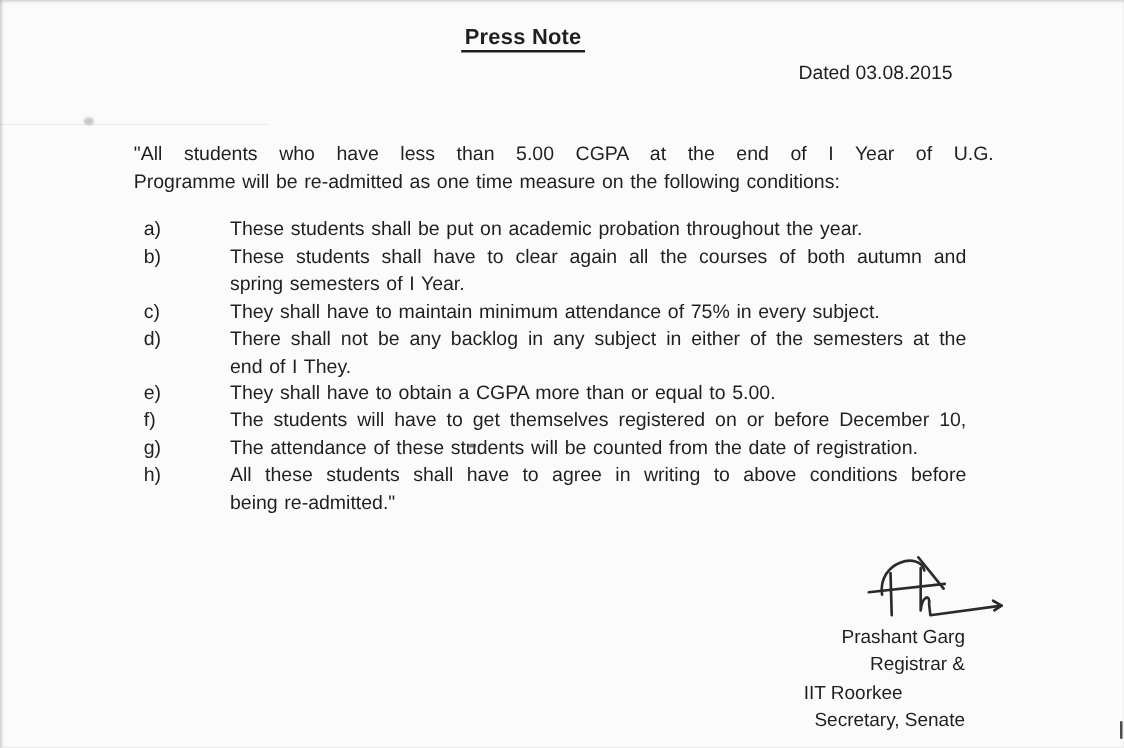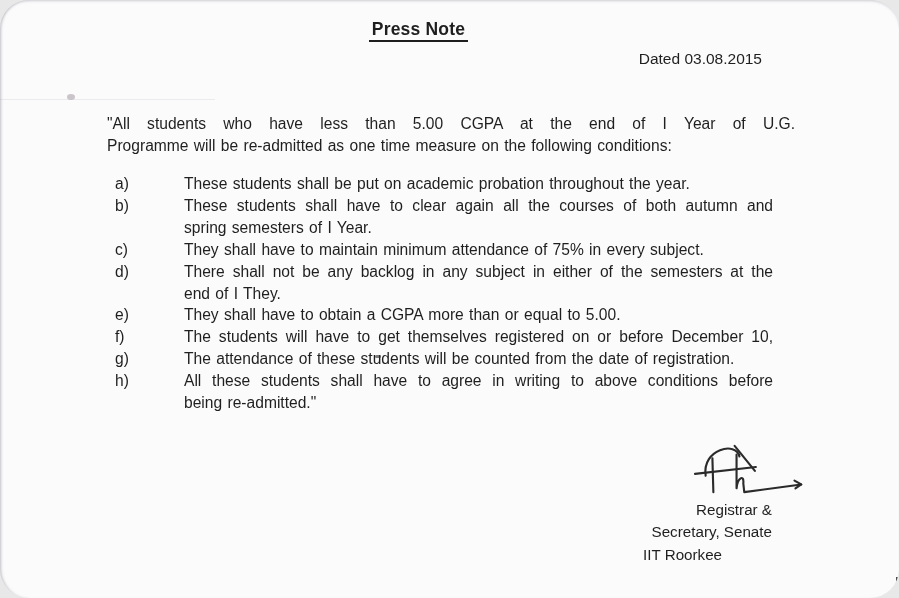--- a/index.html
+++ b/index.html
@@ -6,21 +6,20 @@
   .page {
     position: relative;
     width: 899px;
     height: 598px;
     background: #fcfbfc;
     font-family: "Liberation Sans", "DejaVu Sans", sans-serif;
     color: #1f1f1f;
     overflow: hidden;
     box-shadow: inset 3px 0 3px -2px rgba(120,120,135,.45),
                 inset 0 3px 3px -2px rgba(120,120,135,.35);
-    border-radius: 29px;
   }
   
   .title-row { padding-top: 19px; padding-right: 62px; text-align: center; }
   .title-text {
     font-size: 17.5px;
     font-weight: bold;
     letter-spacing: .2px;
     border-bottom: 2px solid #1e1e1e;
     padding: 0 3px 1px 3px;
   }
@@ -164,23 +163,24 @@
 
   <div class="signature">
     <svg class="sig-svg" width="118" height="56" viewBox="0 0 120 58" fill="none" stroke="#2b2b2b" stroke-width="2.2" stroke-linecap="round" stroke-linejoin="round">
       <path d="M 12 36 C 8 8 44 0 47 16"></path>
       <path d="M 42 5 L 63 31"></path>
       <path d="M 1 34 L 64 27"></path>
       <path d="M 19 18 L 20 53"></path>
       <path d="M 44 14 L 44 49 C 45 38 52 34 51 44 L 52 53 L 111 45"></path>
       <path d="M 104 41 L 111 45 L 105 49"></path>
     </svg>
+    <div class="sig-name">Prashant Garg</div>
     <div class="sig-title">Registrar &amp;</div>
+    <div class="sig-title last">IIT Roorkee</div>
     <div class="sig-title">Secretary, Senate</div>
-    <div class="sig-title last">IIT Roorkee</div>
   </div>
 
   <div class="speck1"></div>
   <div class="faint-line"></div>
   <div class="speck2"></div>
   <div class="edge-tick"></div>
 
 </div>
 
 </body></html>

